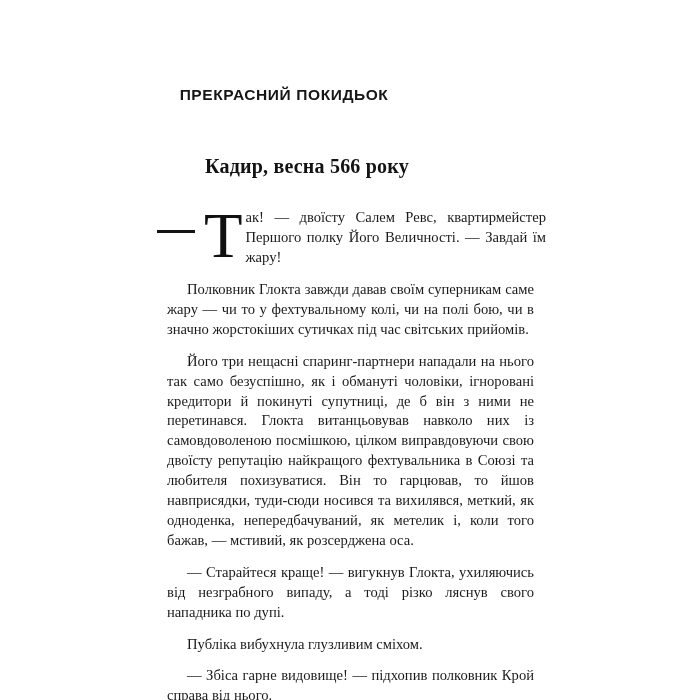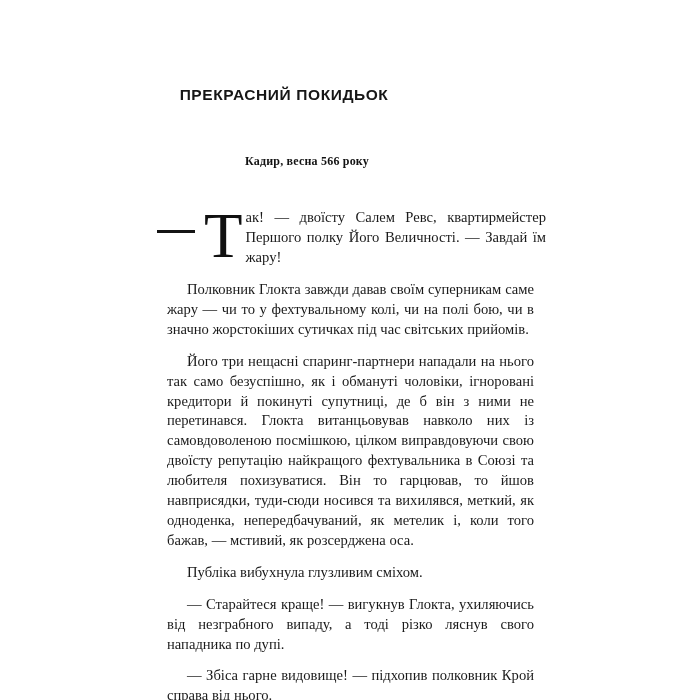--- a/index.html
+++ b/index.html
@@ -43,21 +43,21 @@
 
   
   .scene-subtitle {
     position: absolute;
     left: 0;
     right: 0;
     top: 155px;
     text-align: center;
     font-family: "Liberation Serif", "DejaVu Serif", serif;
     font-weight: bold;
-    font-size: 12px;
+    font-size: 20px;
     letter-spacing: 0.2px;
     color: #131313;
     line-height: 1.1;
     padding-left: 46px;
   }
 
   
   .text-column {
     position: absolute;
     left: 155px;
@@ -121,19 +121,19 @@
   <div class="text-column">
 
     <div class="opening">
       <span class="opening-dash"></span>
       <span class="dropcap">Т</span>
       <p class="opening-text">ак! — двоїсту Салем Ревс, квартирмейстер Першого полку Його Величності. — Завдай їм жару!</p>
     </div>
 
     <p class="para">Полковник Глокта завжди давав своїм суперникам саме жару — чи то у фехтувальному колі, чи на полі бою, чи в значно жорстокіших сутичках під час світських прийомів.</p>
     <p class="para">Його три нещасні спаринг-партнери нападали на нього так само безуспішно, як і обмануті чоловіки, ігноровані кредитори й покинуті супутниці, де б він з ними не перетинався. Глокта витанцьовував навколо них із самовдоволеною посмішкою, цілком виправдовуючи свою двоїсту репутацію найкращого фехтувальника в Союзі та любителя похизуватися. Він то гарцював, то йшов навприсядки, туди-сюди носився та вихилявся, меткий, як одноденка, непередбачуваний, як метелик і, коли того бажав, — мстивий, як розсерджена оса.</p>
+    <p class="para">— Старайтеся краще! — вигукнув Глокта, ухиляючись від незграбного випаду, а тоді різко ляснув свого нападника по дупі.</p>
     <p class="para">Публіка вибухнула глузливим сміхом.</p>
-    <p class="para">— Старайтеся краще! — вигукнув Глокта, ухиляючись від незграбного випаду, а тоді різко ляснув свого нападника по дупі.</p>
     <p class="para">— Збіса гарне видовище! — підхопив полковник Крой справа від нього.</p>
 
   </div>
 
 </div>
 
 </body></html>

